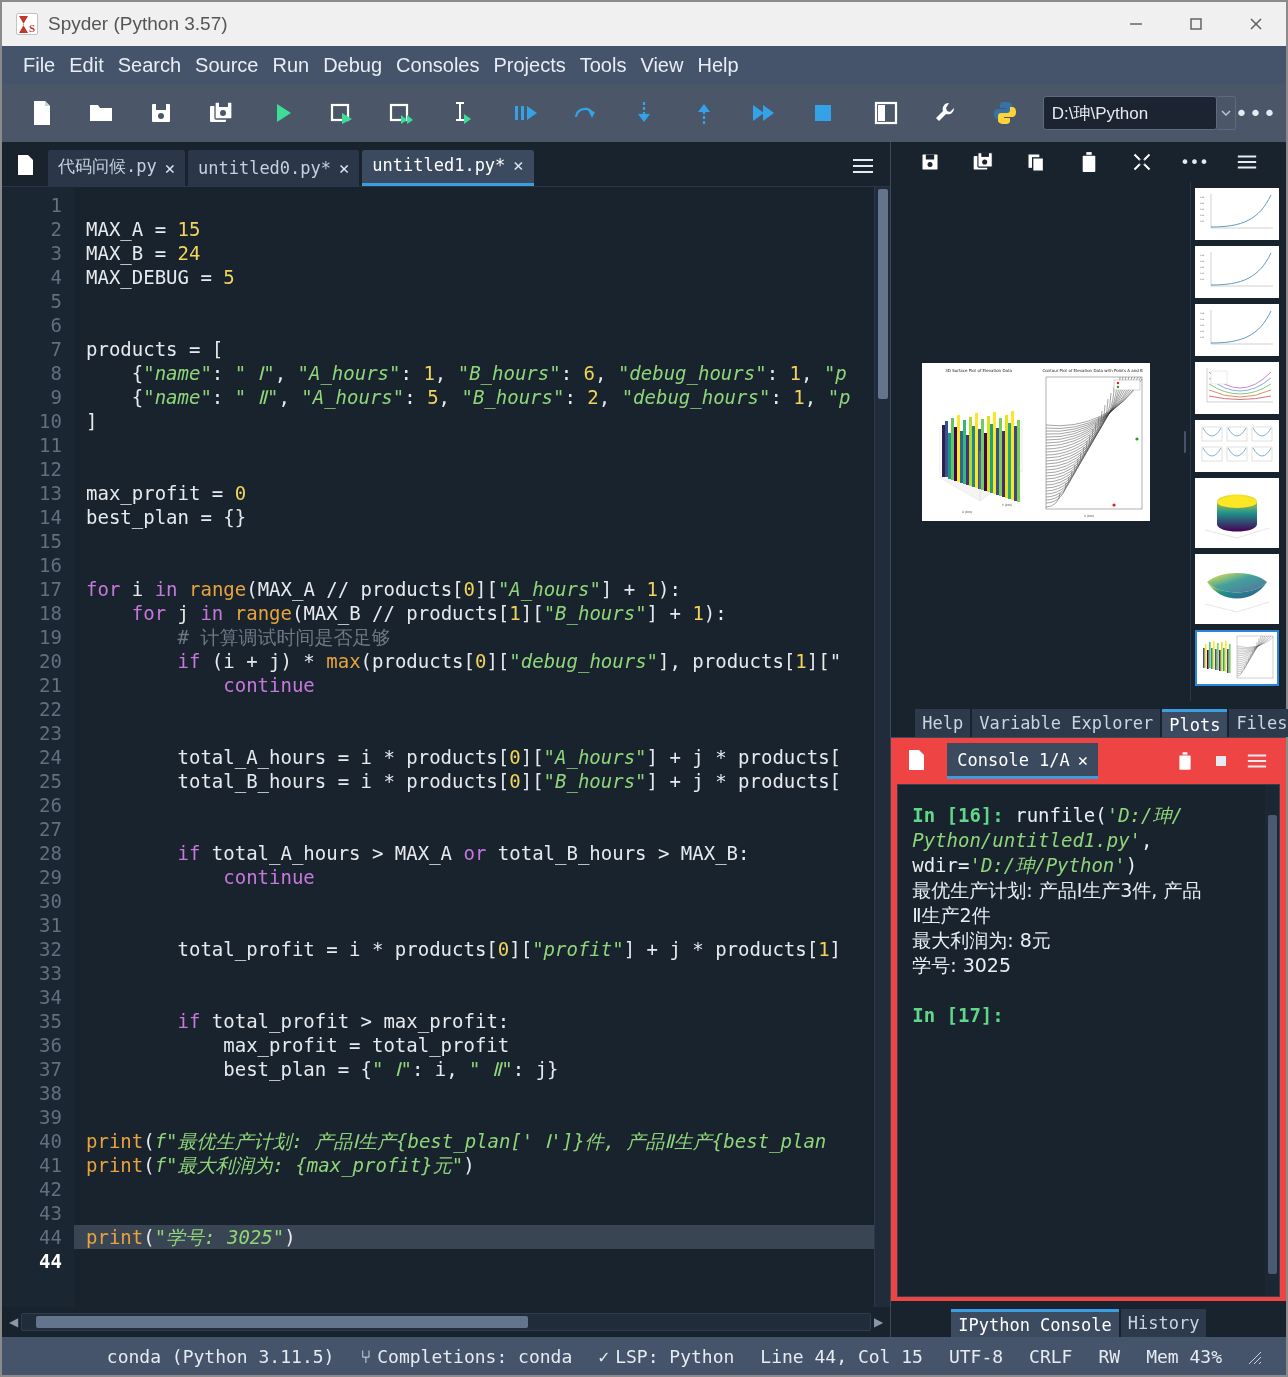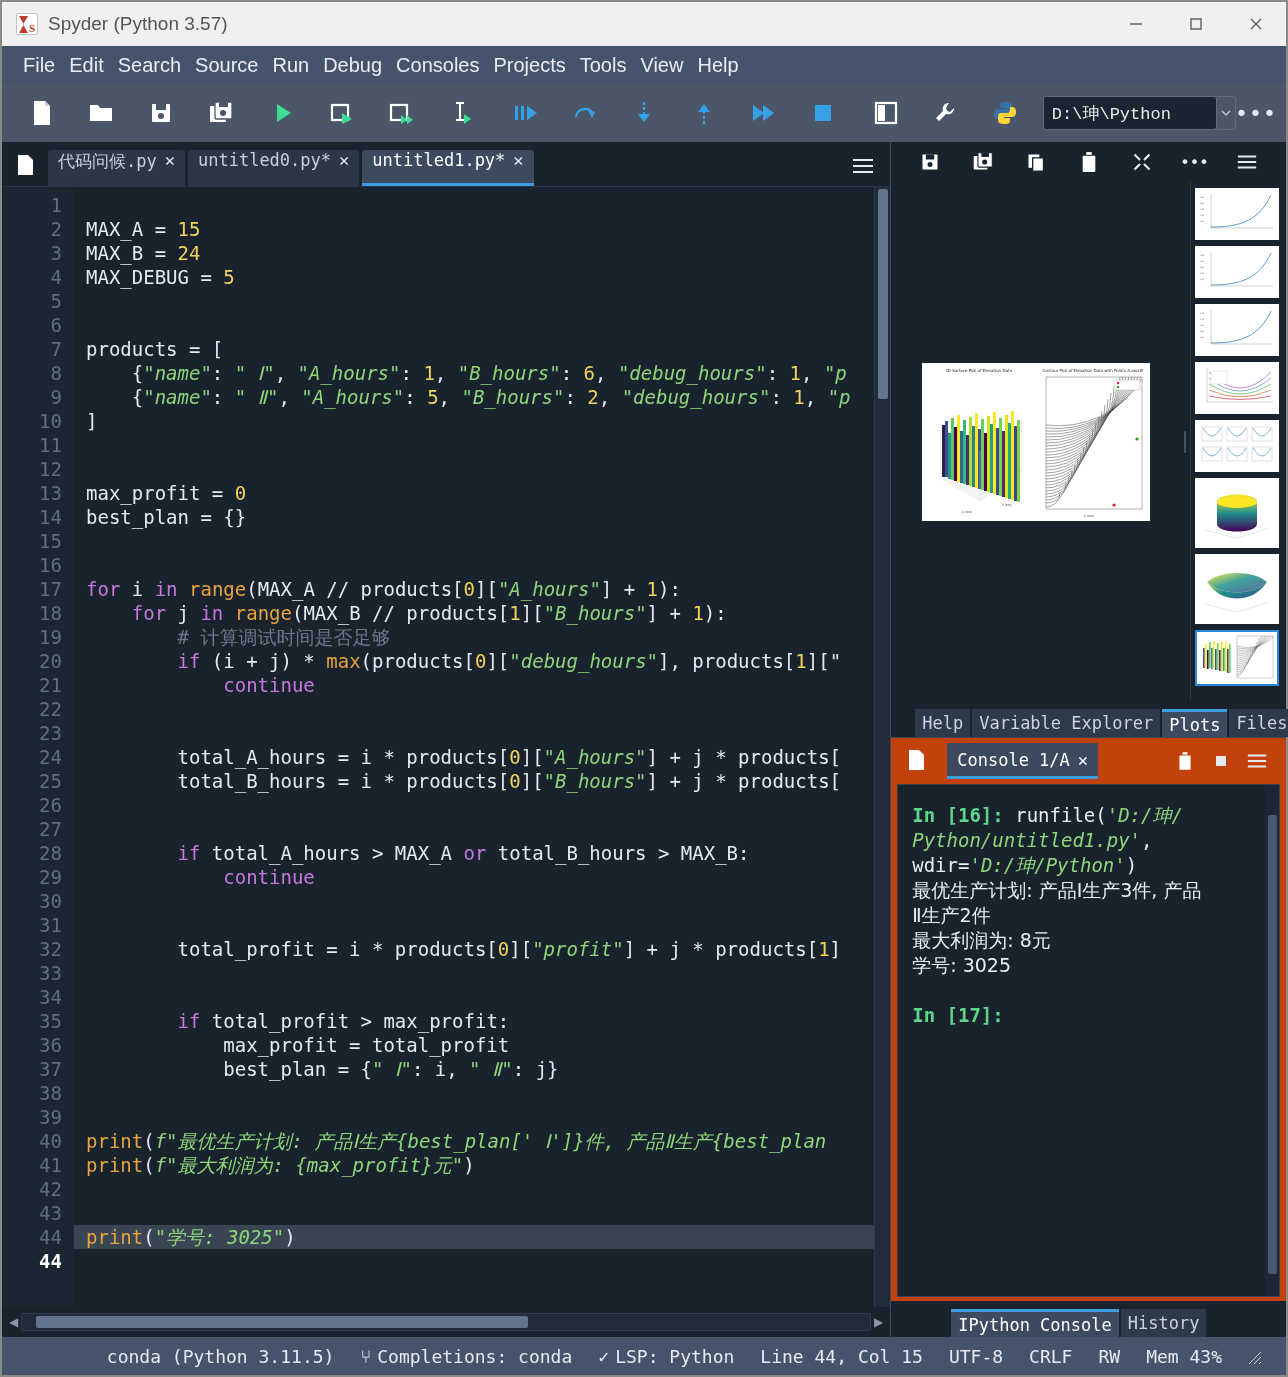--- a/index.html
+++ b/index.html
@@ -69,21 +69,21 @@
   }
   .tb-btn {
     width: 62px; height: 44px; display: flex; align-items: center; justify-content: center;
   }
   .tb-sep { width: 3px; }
   .path-box {
     margin-left: 8px; height: 34px; width: 180px;
     background: #1b2430; border: 1px solid #5d6b80; border-radius: 3px;
     display: flex; align-items: center; padding: 0 8px;
     color: #e6ebf2; font-size: 17px;
-    font-family: Liberation Mono, monospace;
+    font-family: Liberation Sans, sans-serif;
     overflow: hidden; white-space: nowrap;
   }
   .path-arrow {
     width: 20px; height: 34px; background: #4b5769;
     border: 1px solid #5d6b80; border-left: none; border-radius: 0 3px 3px 0;
     display: flex; align-items: center; justify-content: center;
   }
   .tb-more { width: 40px; height: 44px; display:flex; align-items:center; justify-content:center;
              color: #e6ebf2; font-size: 22px; letter-spacing: 1px;}
 
@@ -107,22 +107,22 @@
   }
   .tabbar {
     height: 44px; background: #19232d; display: flex; align-items: flex-end;
     padding-left: 8px; flex: 0 0 auto;
   }
   .tab-pageicon {
     width: 32px; height: 38px; display:flex; align-items:center; justify-content:center;
     margin-right: 6px; margin-bottom: 2px;
   }
   .tab {
-    height: 36px; display: flex; align-items: flex-start; gap: 8px;
-    padding: 0 10px; margin-right: 3px;
+    height: 36px; display: flex; align-items: flex-end; gap: 8px;
+    padding: 8px 10px; margin-right: 3px;
     background: #2b3748; color: #c7d0dc; font-size: 17px;
     font-family: "DejaVu Sans Mono", monospace;
     border-radius: 3px 3px 0 0; white-space: nowrap;
   }
   .tab.active { background: #3b4a5e; color: #fff; border-bottom: 3px solid #3a9ee0; }
   .tab .x { font-size: 17px; color: #dfe6ef; font-weight: bold; }
   .tab-menu { margin-left: auto; margin-right: 14px; margin-bottom: 6px; color: #e6ebf2; }
 
   .editor-wrap {
     flex: 1 1 auto; display: flex; min-height: 0;
@@ -197,21 +197,21 @@
   }
   .ptab {
     height: 28px; display: flex; align-items: center; padding: 0 7px; margin-right: 2px;
     background: #2d3a4b; color: #cbd4e0; font-size: 17px;
     font-family: "DejaVu Sans Mono", monospace; white-space: nowrap;
   }
   .ptab.active { background: #3c4b60; color: #ffffff; border-top: 3px solid #3a9ee0; }
 
   
   .console-pane { flex: 0 0 auto; height: 600px; display: flex; flex-direction: column;
-                  border-top: 1px solid #3d4859; background: #c2410c; min-height: 0;}
+                  border-top: 1px solid #3d4859; background: #ef4444; min-height: 0;}
   .console-tabbar { height: 46px; display: flex; align-items: center; padding-left: 10px; flex: 0 0 auto;}
   .ctab {
     height: 36px; display: flex; align-items: center; gap: 8px; padding: 0 10px;
     background: #3b4a5e; color: #ffffff; font-size: 17px; margin-left: 8px;
     font-family: "DejaVu Sans Mono", monospace; border-bottom: 3px solid #3a9ee0;
   }
   .ctab .x { font-weight: bold; font-size: 17px; }
   .console-tools { margin-left: auto; display: flex; align-items: center; gap: 6px; padding-right: 14px; color:#e3e9f0;}
   .ct-btn { width: 30px; height: 30px; display:flex; align-items:center; justify-content:center;}
   .console-body {

